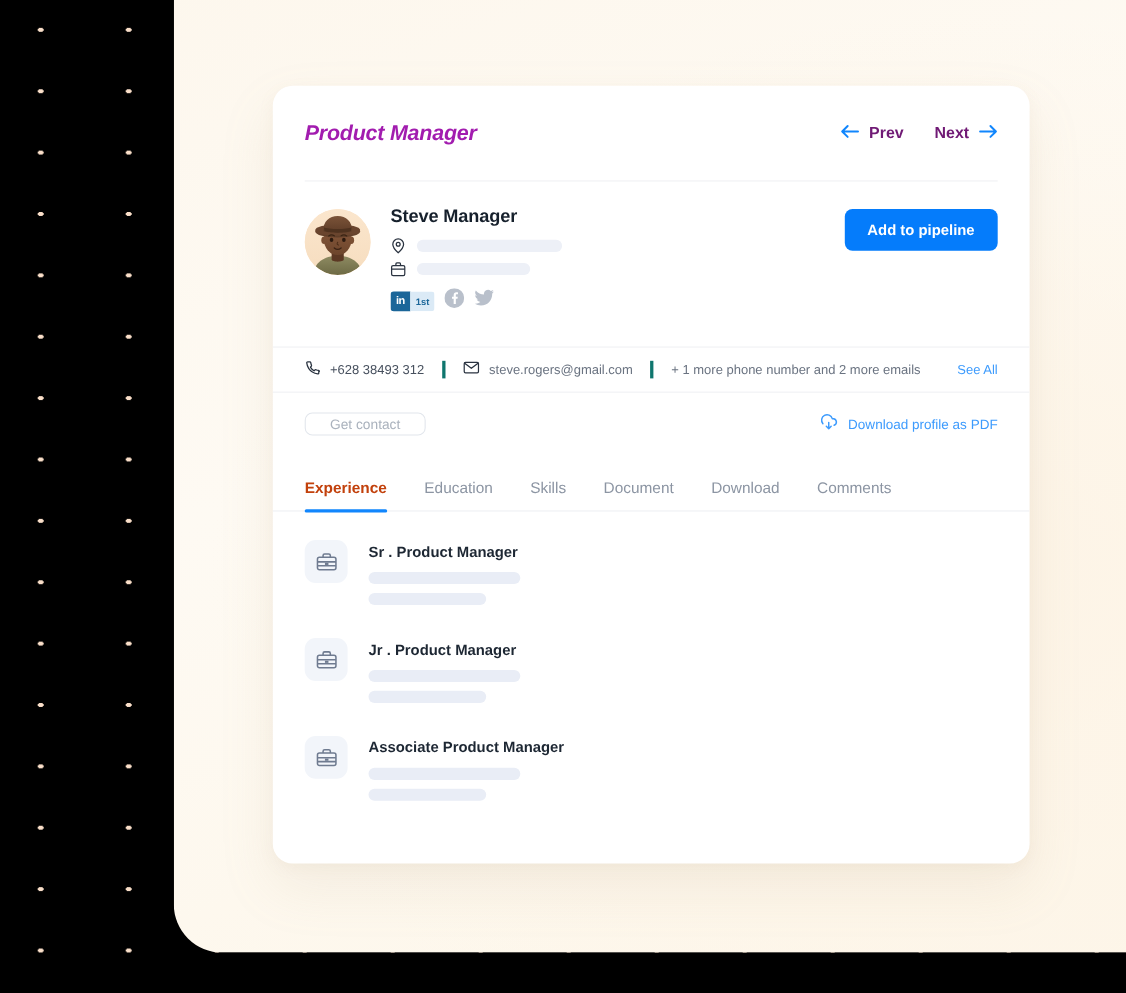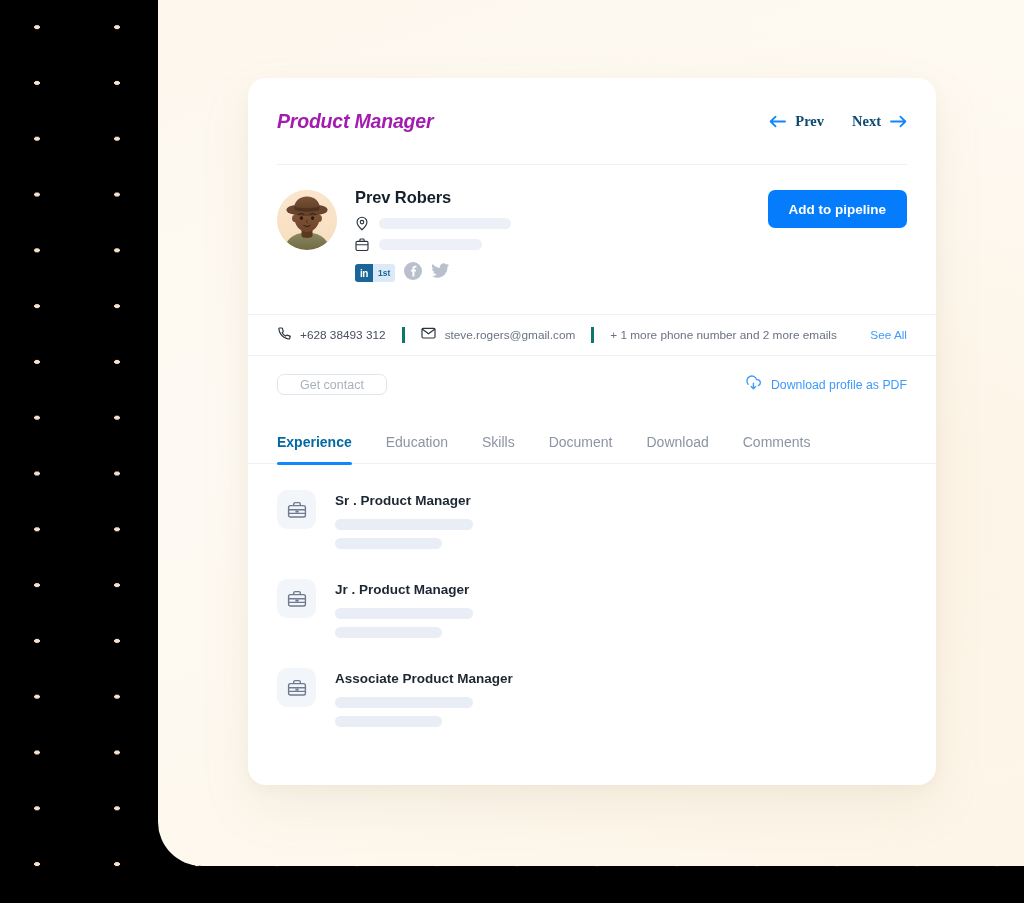--- a/index.html
+++ b/index.html
@@ -58,27 +58,27 @@
   }
   #job-title {
     font-size: 19.5px;
     font-weight: bold;
     color: #a21caf;
     letter-spacing: -.2px;
     font-style: italic;
   }
   #pager { display: flex; align-items: center; gap: 28px; }
   .pager-btn {
-    display: flex; align-items: center; gap: 9px;
-    color: #0c4a6e;
+    display: flex; gap: 9px;
+    color: #701a75;
     font-size: 14.5px;
     font-weight: bold;
     cursor: pointer;
     background: none; border: none;
-    font-family: Liberation Serif, serif;
+    font-family: Liberation Sans, sans-serif;
   }
   .pager-btn svg { display: block; }
 
   hr.rule {
     border: none;
     border-top: 1px solid #f0f1f4;
     margin: 0 29px;
   }
 
   
@@ -224,21 +224,21 @@
   }
   .tab {
     font-size: 14px;
     color: #8c95a3;
     padding-bottom: 13px;
     cursor: pointer;
     position: relative;
     white-space: nowrap;
   }
   .tab.active {
-    color: #0369a1;
+    color: #c2410c;
     font-weight: bold;
   }
   .tab.active::after {
     content: "";
     position: absolute;
     left: 0; right: 0; bottom: -1.5px;
     height: 3px;
     border-radius: 2px;
     background: #1186fd;
   }
@@ -348,21 +348,21 @@
           <path d="M33.1 24.4c1.5-1 3.6-1 5.1.1" stroke="#3a2414" stroke-width="1.1" fill="none" stroke-linecap="round"></path>
 
           <path d="M30 30.2c-.9 1.4-.5 2.4.7 2.6" stroke="#4d2e1a" stroke-width="1" fill="none" stroke-linecap="round"></path>
 
           <path d="M26.9 35.4c1.8 1.5 4.4 1.5 6.2 0" stroke="#3a2214" stroke-width="1.2" fill="none" stroke-linecap="round"></path>
         </g>
       </svg>
     </div>
 
     <div id="identity-text">
-      <div id="person-name">Prev Robers</div>
+      <div id="person-name">Steve Manager</div>
 
       <div class="meta-line">
         <span class="meta-icon">
           <svg width="14" height="15" viewBox="0 0 14 15" fill="none">
             <path d="M7 1.2c2.7 0 4.9 2.2 4.9 4.9 0 3.5-4.9 7.7-4.9 7.7S2.1 9.6 2.1 6.1C2.1 3.4 4.3 1.2 7 1.2z" stroke="#2a3340" stroke-width="1.15" fill="none"></path>
             <circle cx="7" cy="6.1" r="1.75" stroke="#2a3340" stroke-width="1.15" fill="none"></circle>
           </svg>
         </span>
         <span class="skel skel-w1"></span>
       </div>

